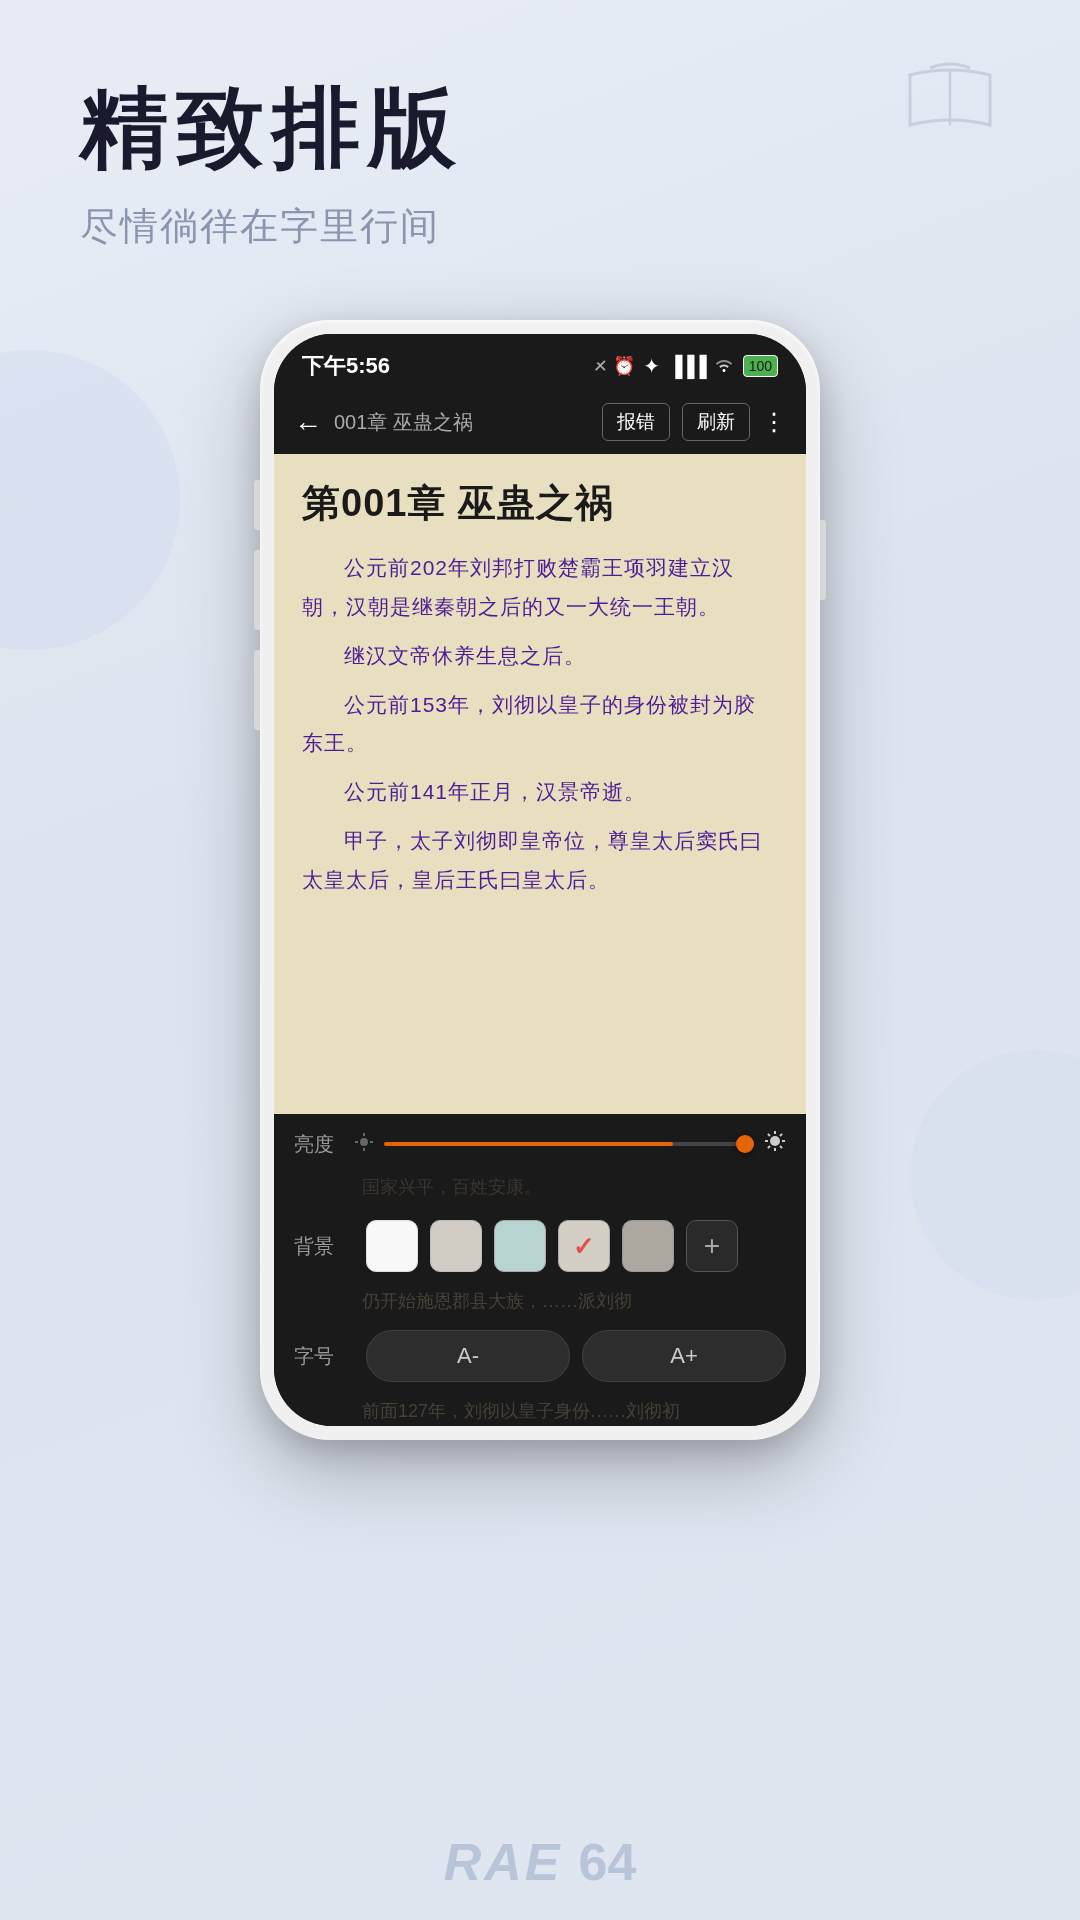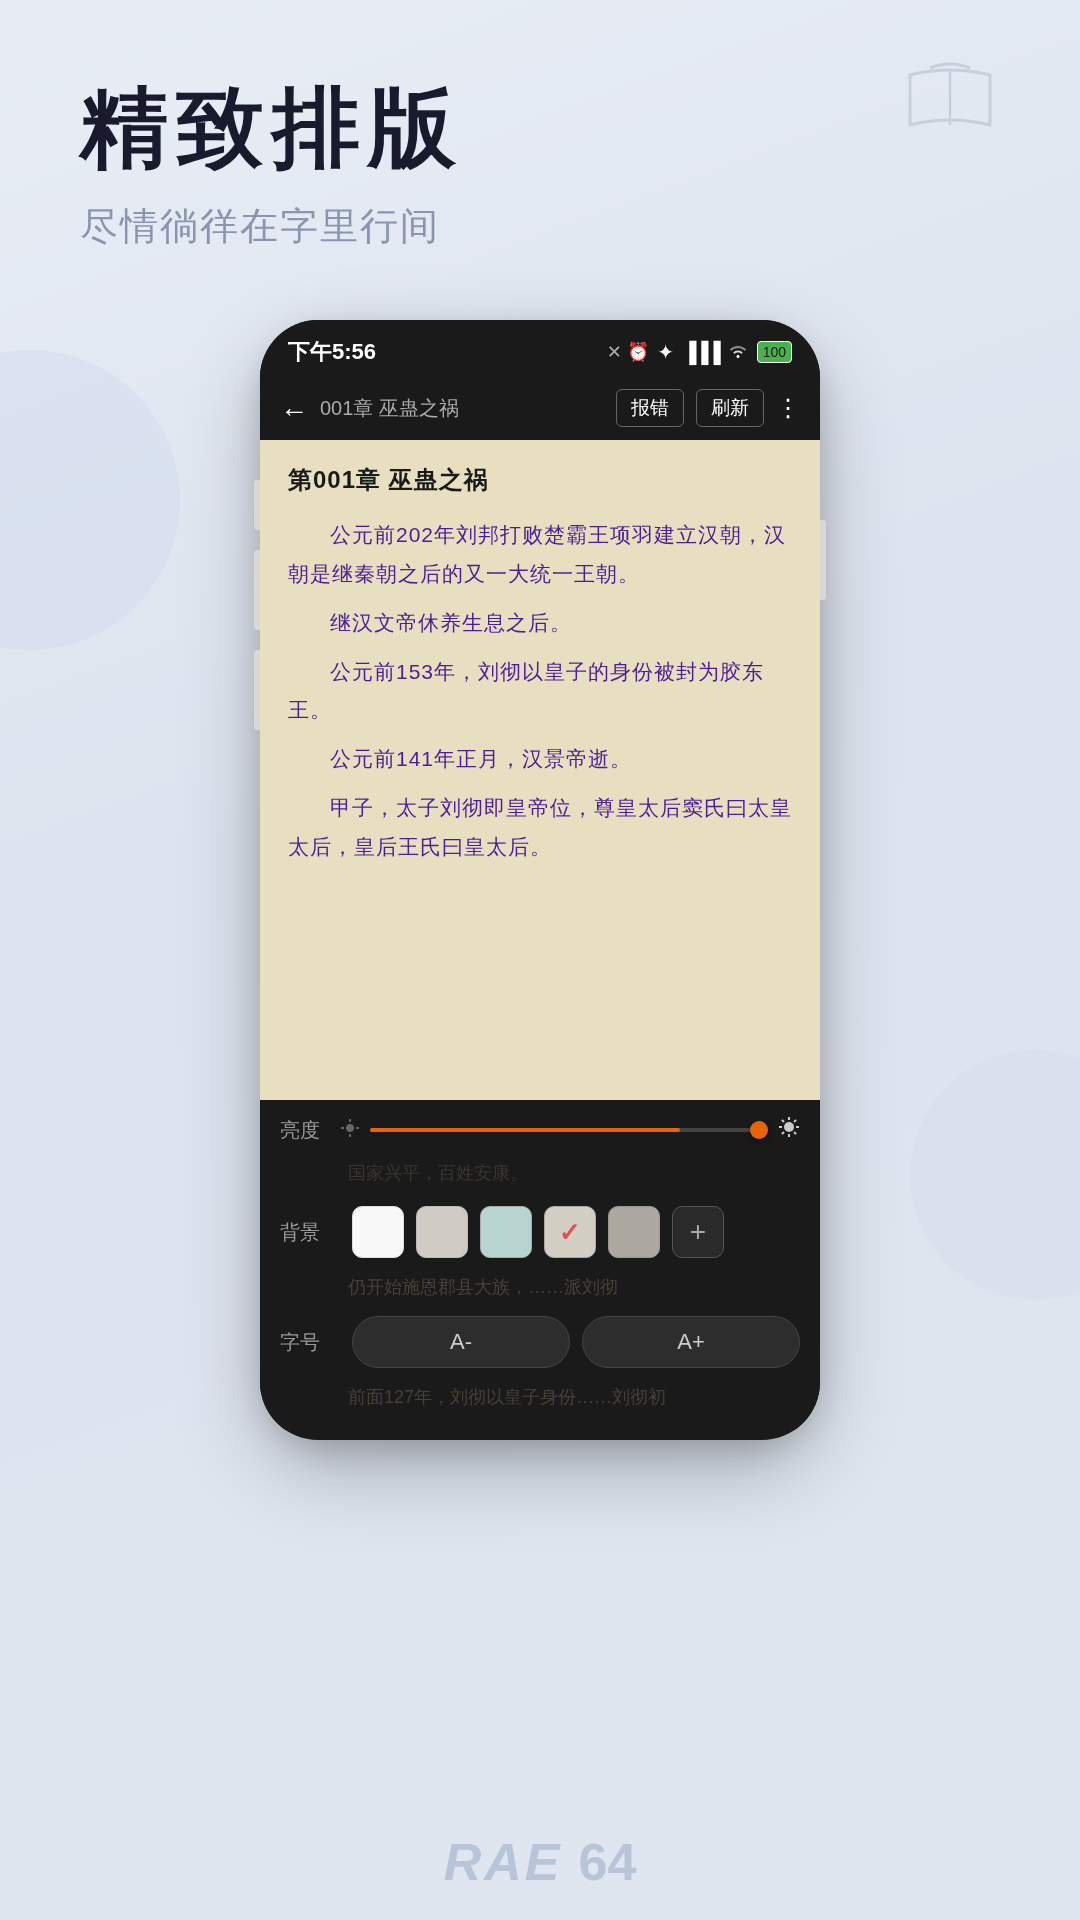--- a/index.html
+++ b/index.html
@@ -79,21 +79,21 @@
       width: 560px;
       z-index: 5;
     }
 
     
     .phone-shell {
       width: 560px;
       height: 1120px;
       background: #f0f0f0;
       border-radius: 70px;
-      padding: 0;
+      padding: 14px;
       box-shadow:
         0 30px 80px rgba(0,0,0,0.25),
         0 10px 30px rgba(0,0,0,0.15),
         inset 0 2px 4px rgba(255,255,255,0.8);
       position: relative;
     }
 
     
     .phone-screen {
       width: 100%;
@@ -180,21 +180,21 @@
     
     .book-content {
       background: #e8dfc0;
       flex: 1;
       padding: 24px 28px;
       overflow: hidden;
       height: 660px;
     }
 
     .chapter-title {
-      font-size: 24px;
+      font-size: 38px;
       font-weight: 800;
       color: #1a1a1a;
       margin-bottom: 20px;
       letter-spacing: 1px;
     }
 
     .book-text {
       font-size: 21px;
       color: #4c1d95;
       line-height: 1.85;

